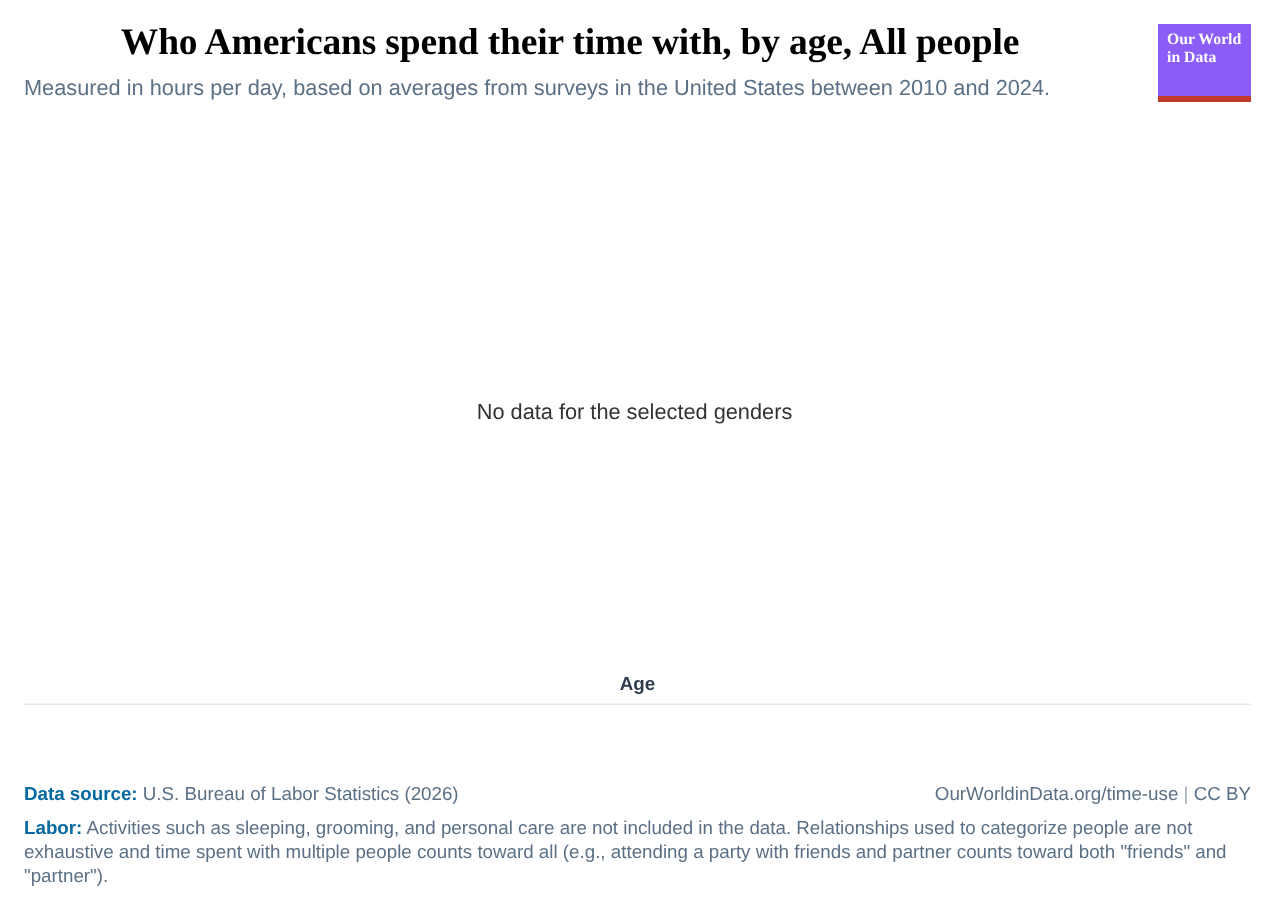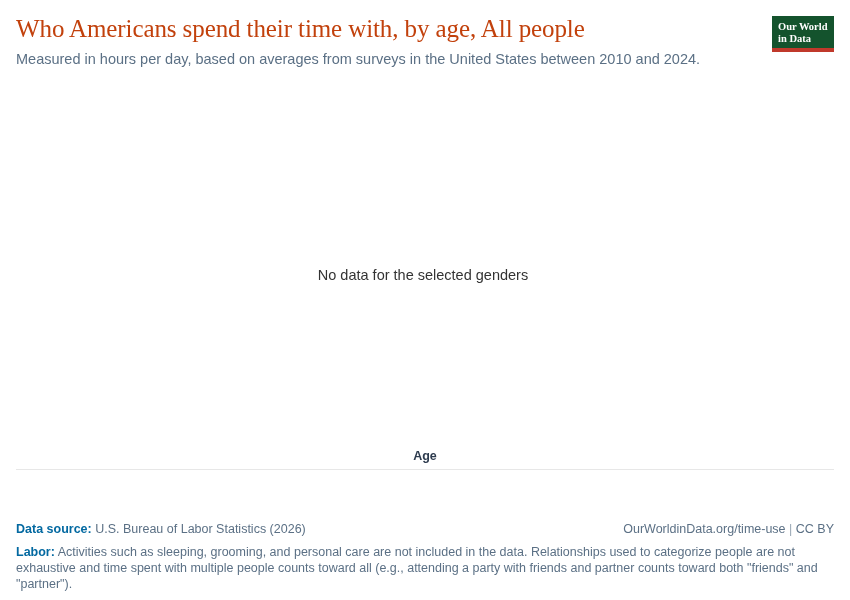--- a/index.html
+++ b/index.html
@@ -27,42 +27,43 @@
   }
 
   
   .header {
     position: relative;
     flex: 0 0 auto;
   }
   .title {
     font-family: "Liberation Serif", serif;
     font-size: 25px;
-    font-weight: 400;
+    font-weight: 700;
     line-height: 30px;
-    color: #c2410c;
+    color: #000000;
     margin: 0;
     padding-right: 90px;
     letter-spacing: -0.1px;
+    text-align: center;
   }
   .subtitle {
     font-family: "Liberation Sans", sans-serif;
     font-size: 14.5px;
     line-height: 19px;
     color: #5b7085;
     margin: 6px 0 0 0;
     padding-right: 90px;
   }
   .owid-logo {
     position: absolute;
     right: 0;
     top: 2px;
     width: 62px;
-    height: 36px;
-    background: #14532d;
+    height: 52px;
+    background: #8b5cf6;
     color: #ffffff;
     font-family: "Liberation Serif", serif;
     font-weight: 700;
     font-size: 10.5px;
     line-height: 12px;
     padding: 5px 6px 0 6px;
     box-sizing: border-box;
     border-bottom: 4px solid #c0392b;
   }
   .owid-logo .l1 { display: block; }

